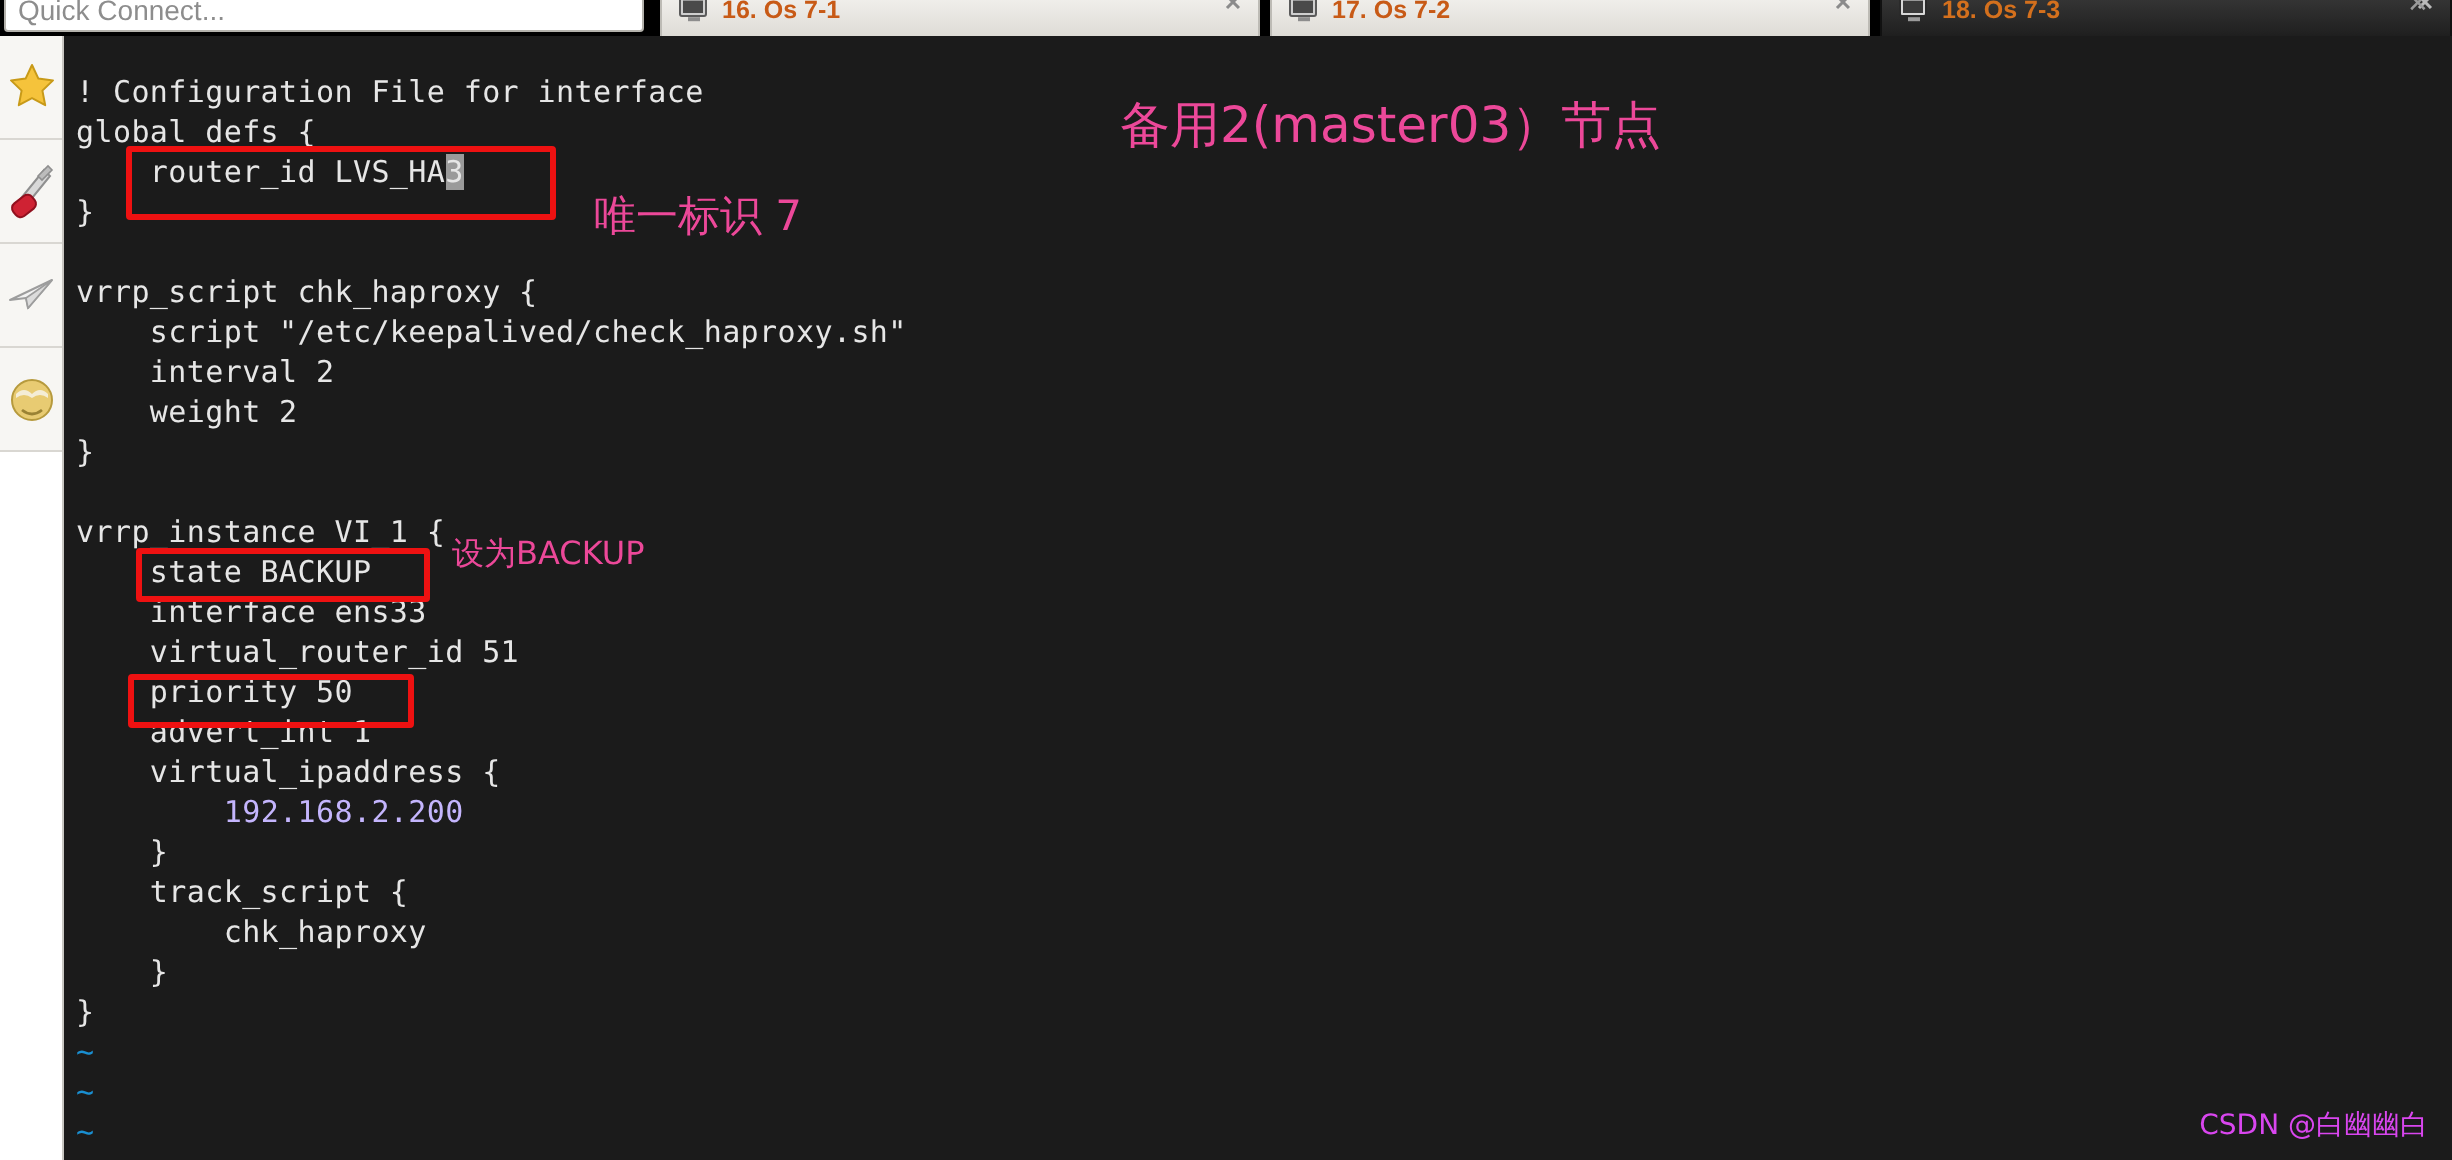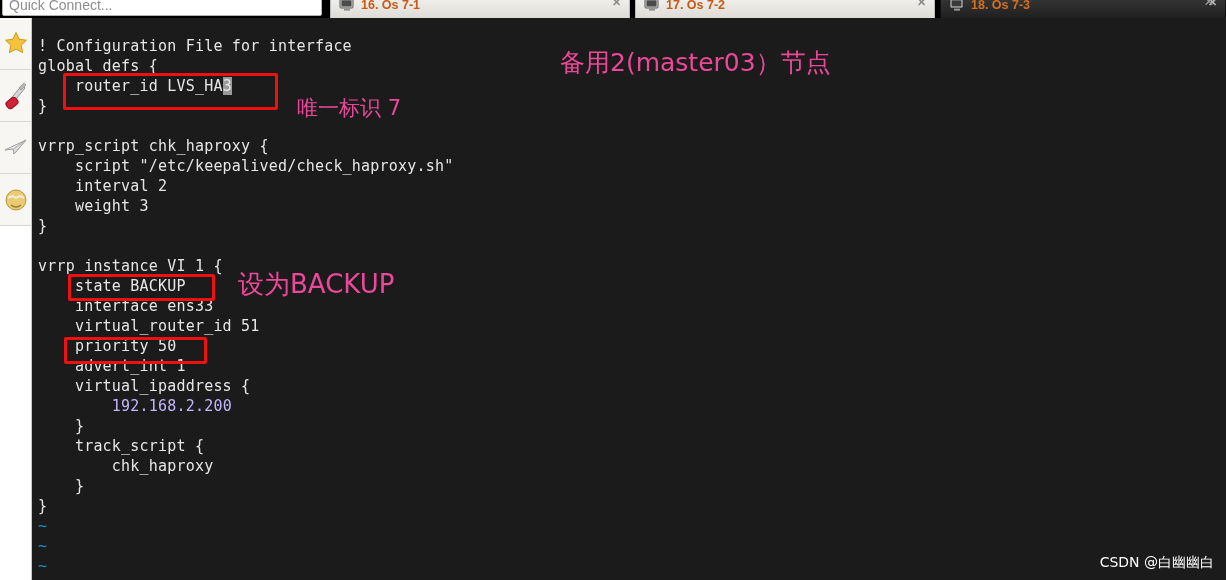--- a/index.html
+++ b/index.html
@@ -164,21 +164,21 @@
   .anno {
     position: absolute;
     color: #ec4899;
     font-family: "DejaVu Sans", sans-serif;
     white-space: nowrap;
   }
 
   .watermark {
     position: absolute;
     right: 12px; bottom: 8px;
-    color: #ffffff;
+    color: #d946ef;
     font-size: 14px;
     font-family: "DejaVu Sans", sans-serif;
     white-space: nowrap;
   }
 </style>
 </head>
 <body>
 
 <div id="app">
 
@@ -267,21 +267,21 @@
   <div class="terminal">
 
     <pre class="code"><span>! Configuration File for interface</span>
 <span>global_defs {</span>
 <span>    router_id LVS_HA</span><span class="cursor-block">3</span>
 <span>}</span>
 
 <span>vrrp_script chk_haproxy {</span>
 <span>    script "/etc/keepalived/check_haproxy.sh"</span>
 <span>    interval 2</span>
-<span>    weight 3</span>
+<span>    weight 2</span>
 <span>}</span>
 
 <span>vrrp_instance VI_1 {</span>
 <span>    state BACKUP</span>
 <span>    interface ens33</span>
 <span>    virtual_router_id 51</span>
 <span>    priority 50</span>
 <span>    advert_int 1</span>
 <span>    virtual_ipaddress {</span>
         <span class="ip">192.168.2.200</span>
@@ -295,19 +295,19 @@
 <span class="tilde">~</span></pre>
 
     <div class="redbox" style="left:30px; top:55px; width:215px; height:37px;"></div>
     <div class="redbox" style="left:35px; top:256px; width:147px; height:27px;"></div>
     <div class="redbox" style="left:31px; top:319px; width:143px; height:27px;"></div>
 
     <div class="anno" style="left:527px; top:28px; font-size:25px;">备用2(master03）节点</div>
 
     <div class="anno" style="left:264px; top:76px; font-size:21px;">唯一标识 7</div>
 
-    <div class="anno" style="left:193px; top:249px; font-size:26px;margin-left:12px;">设为BACKUP</div>
+    <div class="anno" style="left:193px; top:249px; font-size:16px;">设为BACKUP</div>
 
 
     <div class="watermark">CSDN @白幽幽白</div>
   </div>
 
 </div>
 
 </body></html>

